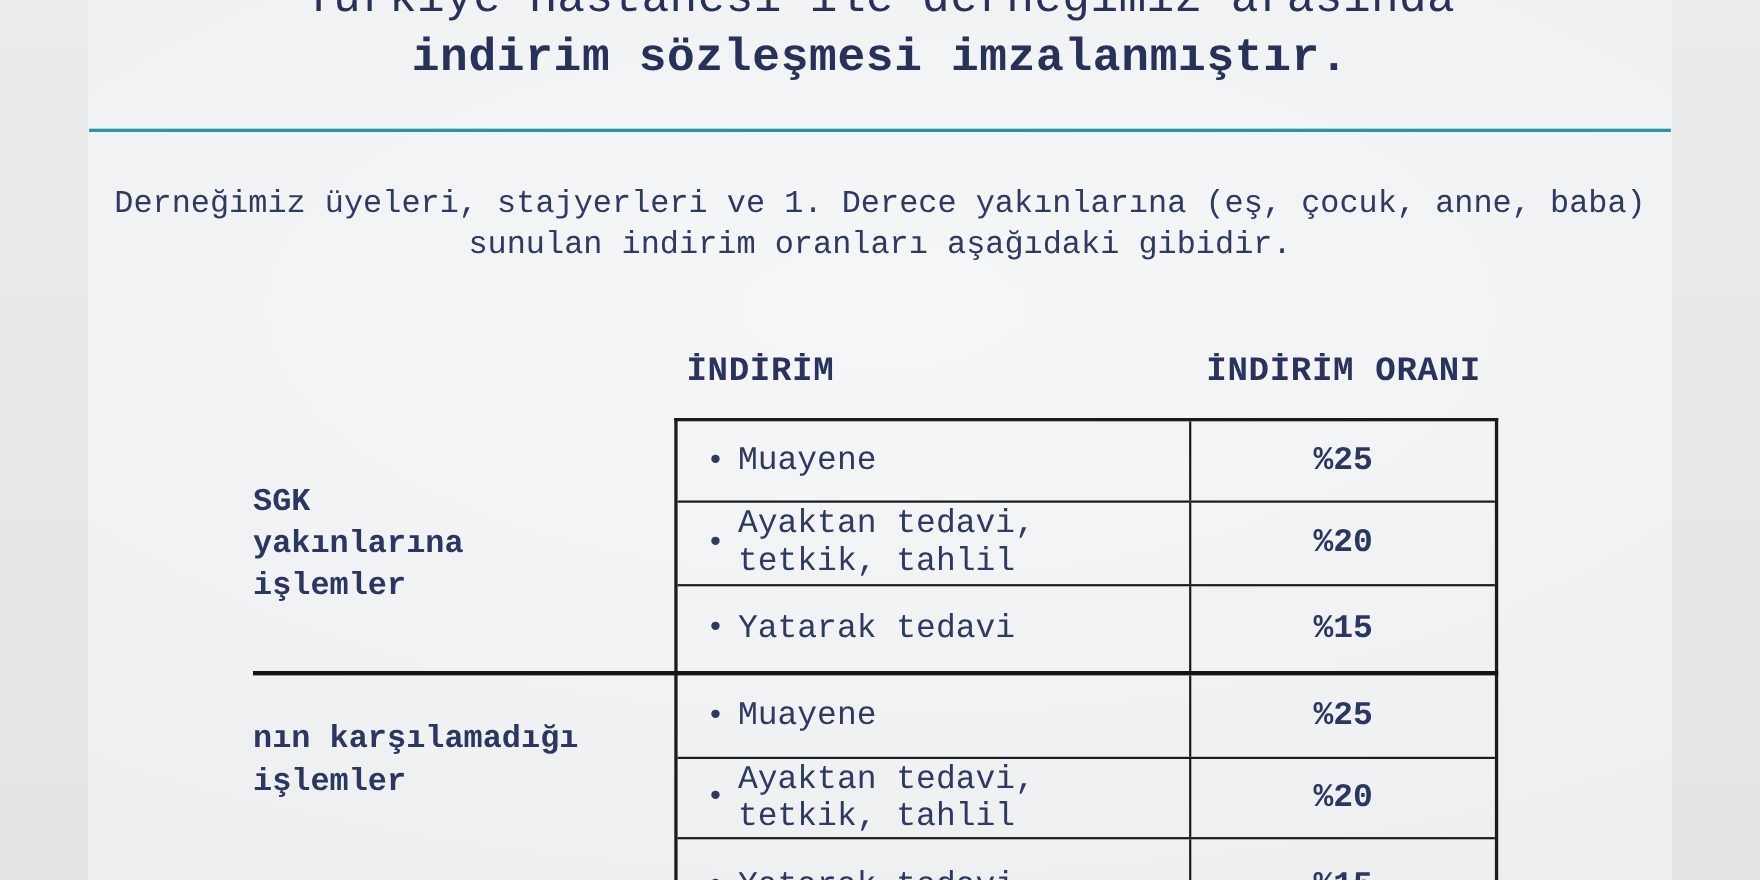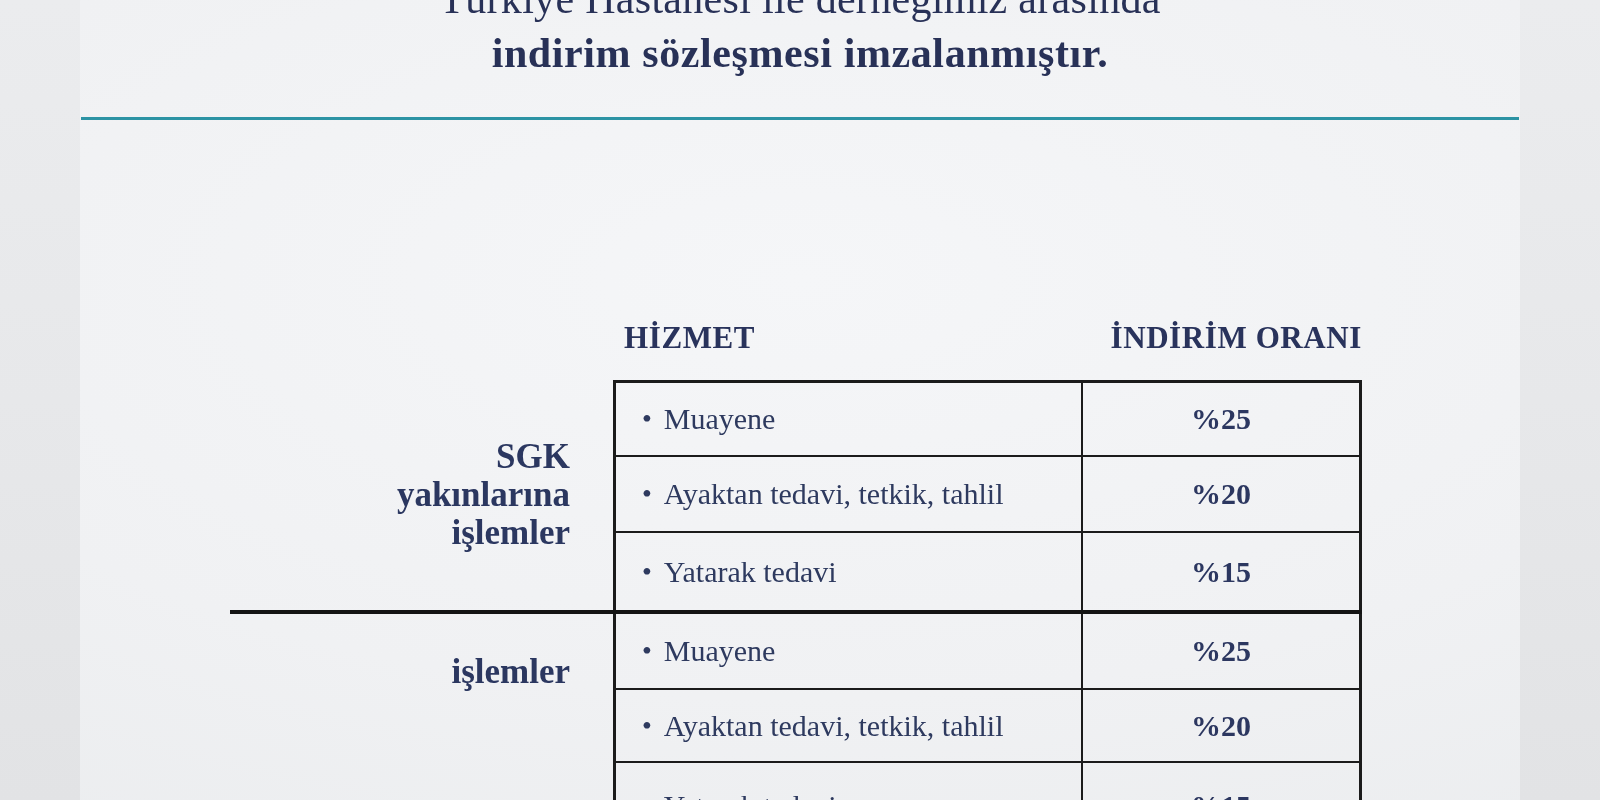--- a/index.html
+++ b/index.html
@@ -1,18 +1,18 @@
 <!DOCTYPE html>
 <html><head>
 <meta charset="utf-8">
 <style>
   html,body{margin:0;padding:0;}
   .canvas{
     position:relative;width:1600px;height:800px;overflow:hidden;
-    font-family:Liberation Serif, serif;background:#14532d;
+    font-family:Liberation Mono, monospace;background:#14532d;
   }
   .strip{position:absolute;top:0;width:80px;height:800px;
     background:linear-gradient(180deg,#ebecee 0%,#e7e8ea 50%,#e2e3e5 100%);}
   .strip.left{left:0;border-right:1px solid rgba(0,0,0,0.05);}
   .strip.right{right:0;border-left:1px solid rgba(0,0,0,0.05);}
   .slide{
     position:absolute;left:80px;top:0;width:1440px;height:800px;
     background:radial-gradient(ellipse 120% 95% at 50% 35%, #f5f6f8 0%, #f0f1f3 55%, #e9ebed 100%);
   }
   .title{
@@ -21,61 +21,65 @@
   }
   .title .l1{font-weight:400;}
   .title .l2{font-weight:700;letter-spacing:0.6px;}
   .rule{position:absolute;left:1px;top:117px;width:1438px;height:3px;background:#2c93a4;}
   .intro{
     position:absolute;left:0;top:167px;width:1440px;text-align:center;
     font-size:29px;line-height:37px;color:#2e3a5f;
   }
   .hdr{position:absolute;top:320px;font-size:31px;font-weight:700;color:#29335c;letter-spacing:0.6px;}
   .hdr.service{left:544px;}
-  .hdr.discount{left:1001px;width:281px;text-align:right;}
+  .hdr.discount{left:1001px;width:281px;text-align:center;}
   .tbl{
     position:absolute;left:533px;top:380px;width:749px;height:470px;
     border:3px solid #1b1b1b;border-bottom:none;box-sizing:border-box;
     background:transparent;
   }
   .row{display:flex;box-sizing:border-box;border-bottom:2px solid #1b1b1b;}
   .row.h74{height:74px;} .row.h76{height:76px;} .row.h77{height:77px;}
   .row.h73{height:73px;} .row.h85{height:85px;}
   .row.noline{border-bottom:none;}
   .row.gap{margin-top:4px;}
   .cell{display:flex;align-items:center;box-sizing:border-box;color:#2e3a5f;font-size:30px;}
   .cell.service{width:467px;border-right:2px solid #1b1b1b;padding-left:26px;}
   .cell.rate{flex:1;justify-content:center;font-weight:700;color:#2c3760;}
   .bullet{margin-right:12px;font-size:28px;}
   .sec-divider{position:absolute;left:150px;top:610px;width:1132px;height:4px;background:#141414;}
   .sec-label{
-    position:absolute;left:150px;width:340px;text-align:right;
-    font-weight:700;color:#2b3760;font-size:35px;
+    position:absolute;left:150px;width:340px;text-align:left;
+    font-weight:700;color:#2b3760;font-size:29px;
   }
   .sec-label.one{top:438px;line-height:38px;}
   .sec-label.two{top:652px;line-height:39px;}
 </style>
 </head>
 <body>
 
 <div class="canvas">
   <div class="strip left"></div>
   <div class="strip right"></div>
 
   <div class="slide">
 
     <div class="title">
       <div class="l1">Türkiye Hastanesi ile derneğimiz arasında</div>
       <div class="l2">indirim sözleşmesi imzalanmıştır.</div>
     </div>
 
     <div class="rule"></div>
 
+    <div class="intro">
+      <div>Derneğimiz üyeleri, stajyerleri ve 1. Derece yakınlarına (eş, çocuk, anne, baba)</div>
+      <div>sunulan indirim oranları aşağıdaki gibidir.</div>
+    </div>
 
-    <div class="hdr service">HİZMET</div>
+    <div class="hdr service">İNDİRİM</div>
     <div class="hdr discount">İNDİRİM ORANI</div>
 
     <div class="tbl">
 
       <div class="row h74">
         <div class="cell service">
           <span class="bullet">•</span>
           <span>Muayene</span>
         </div>
         <div class="cell rate">%25</div>
@@ -125,17 +129,18 @@
 
     <div class="sec-divider"></div>
 
     <div class="sec-label one">
       <div>SGK</div>
       <div>yakınlarına</div>
       <div>işlemler</div>
     </div>
 
     <div class="sec-label two">
+      <div>nın karşılamadığı</div>
       <div>işlemler</div>
     </div>
 
   </div>
 </div>
 
 </body></html>

